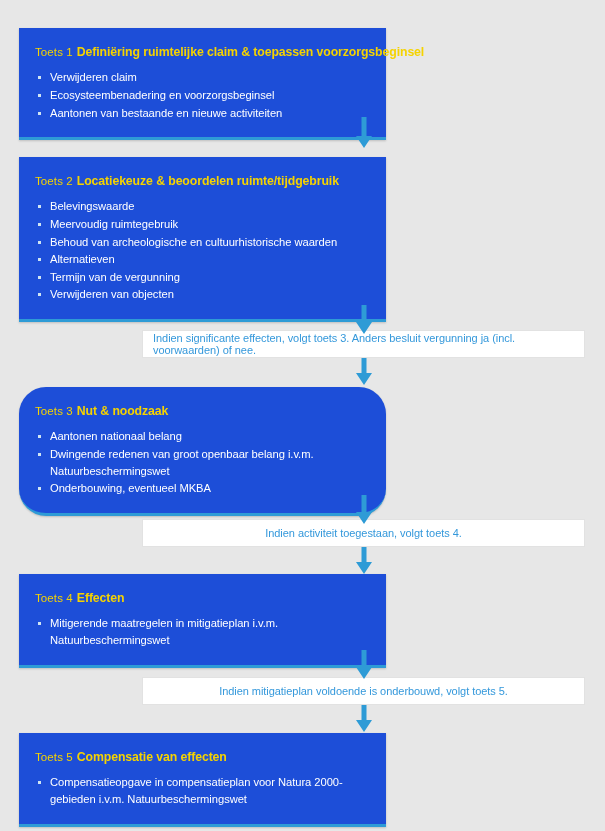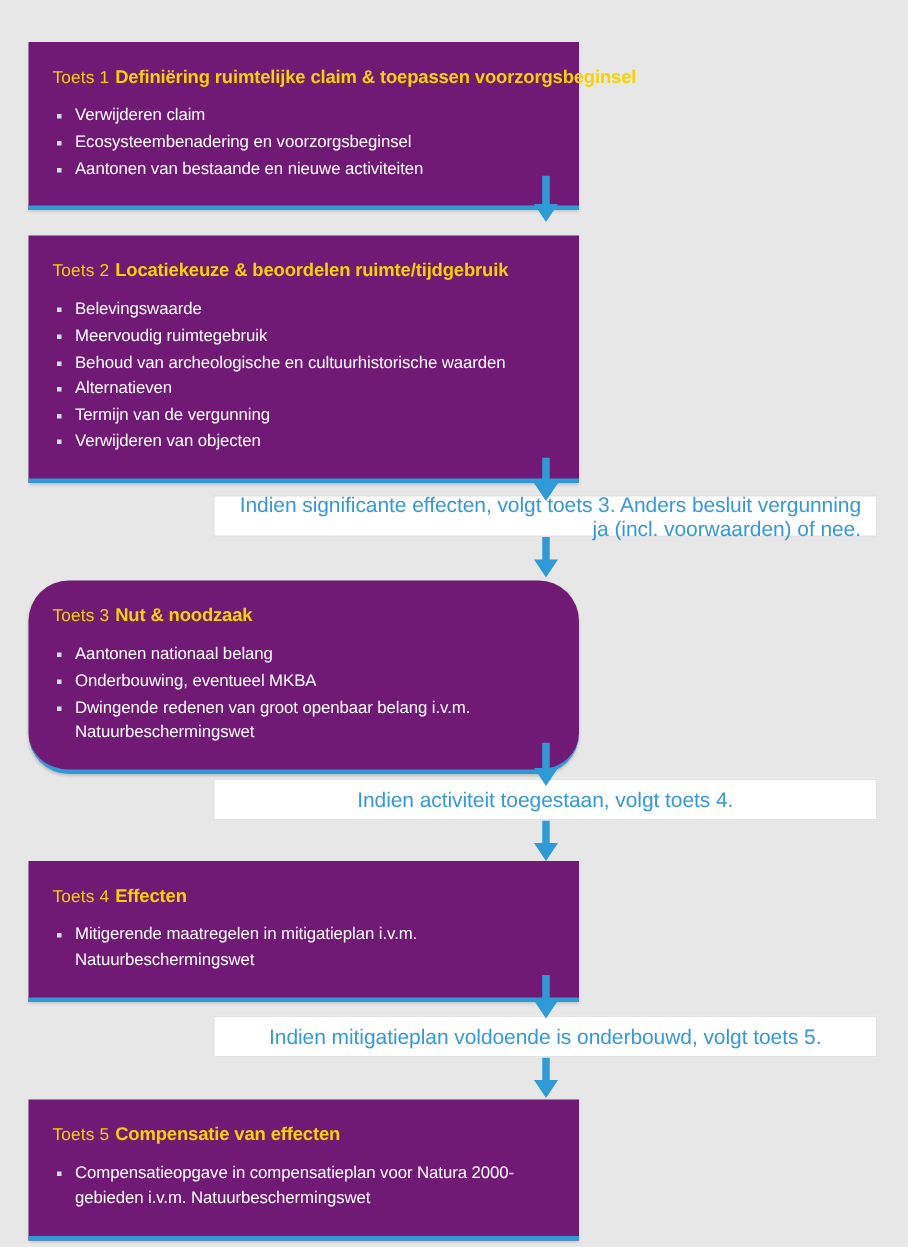--- a/index.html
+++ b/index.html
@@ -19,21 +19,21 @@
     position: relative;
     width: 605px;
     height: 831px;
   }
 
   
   .step-box {
     position: absolute;
     left: 19px;
     width: 367px;
-    background: #701a75;
+    background: #1d4ed8;
     border-bottom: 3px solid #2e9bd6;
     box-sizing: border-box;
     padding: 14px 16px 15px 16px;
     box-shadow: 0 1px 2px rgba(0,0,0,0.18);
   }
 
   .step-title {
     margin: 0 0 9px 0;
     line-height: 1.15;
     white-space: nowrap;
@@ -93,22 +93,22 @@
     background: #ffffff;
     border: 1px solid #e2e2e2;
     box-sizing: border-box;
     display: flex;
     align-items: center;
     justify-content: center;
     z-index: 1;
   }
   .note-text {
     color: #3498db;
-    font-size: 14px;
-    text-align: right;
+    font-size: 11px;
+    text-align: left;
     letter-spacing: -0.05px;
     padding: 0 10px;
   }
 </style>
 </head>
 <body>
 
 <div id="flowchart">
 
   <div class="step-box" style="top:28px;">
@@ -157,22 +157,22 @@
       <polygon points="7.5,0 12.5,0 12.5,15 18,15 10,27 2,15 7.5,15" fill="#2e9bd6"></polygon>
     </svg>
   </div>
 
   <div class="step-box" style="top:387px;border-radius:27px;">
     <div class="step-title">
       <span class="step-kicker">Toets 3</span><span class="step-heading">Nut &amp; noodzaak</span>
     </div>
     <ul class="step-list">
       <li>Aantonen nationaal belang</li>
+      <li>Dwingende redenen van groot openbaar belang i.v.m. Natuurbeschermingswet</li>
       <li>Onderbouwing, eventueel MKBA</li>
-      <li>Dwingende redenen van groot openbaar belang i.v.m. Natuurbeschermingswet</li>
     </ul>
   </div>
 
   <div class="arrow" style="top:495px;">
     <svg width="20" height="30" viewBox="0 0 20 30" aria-hidden="true">
       <polygon points="7.5,0 12.5,0 12.5,17 18,17 10,29 2,17 7.5,17" fill="#2e9bd6"></polygon>
     </svg>
   </div>
 
   <div class="note-box" style="top:519px; height:28px;">

